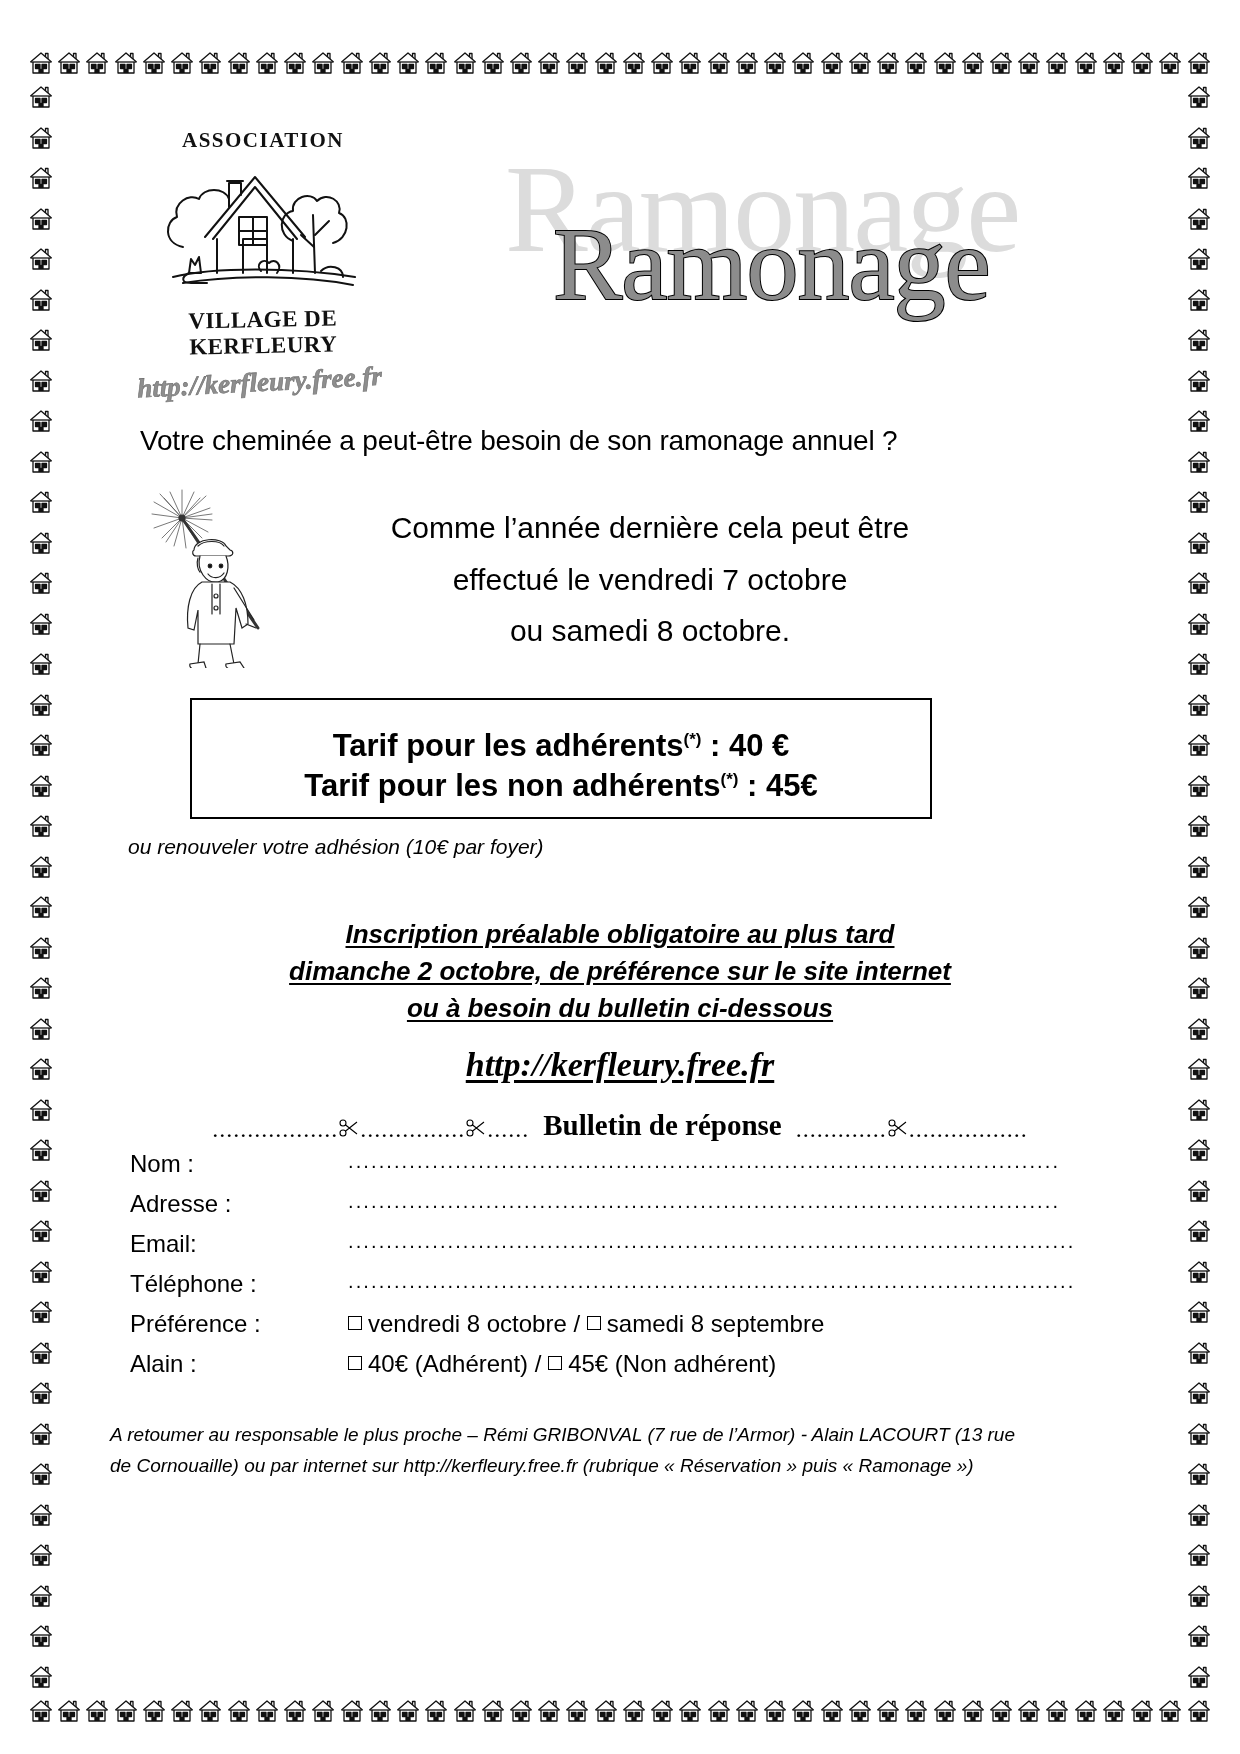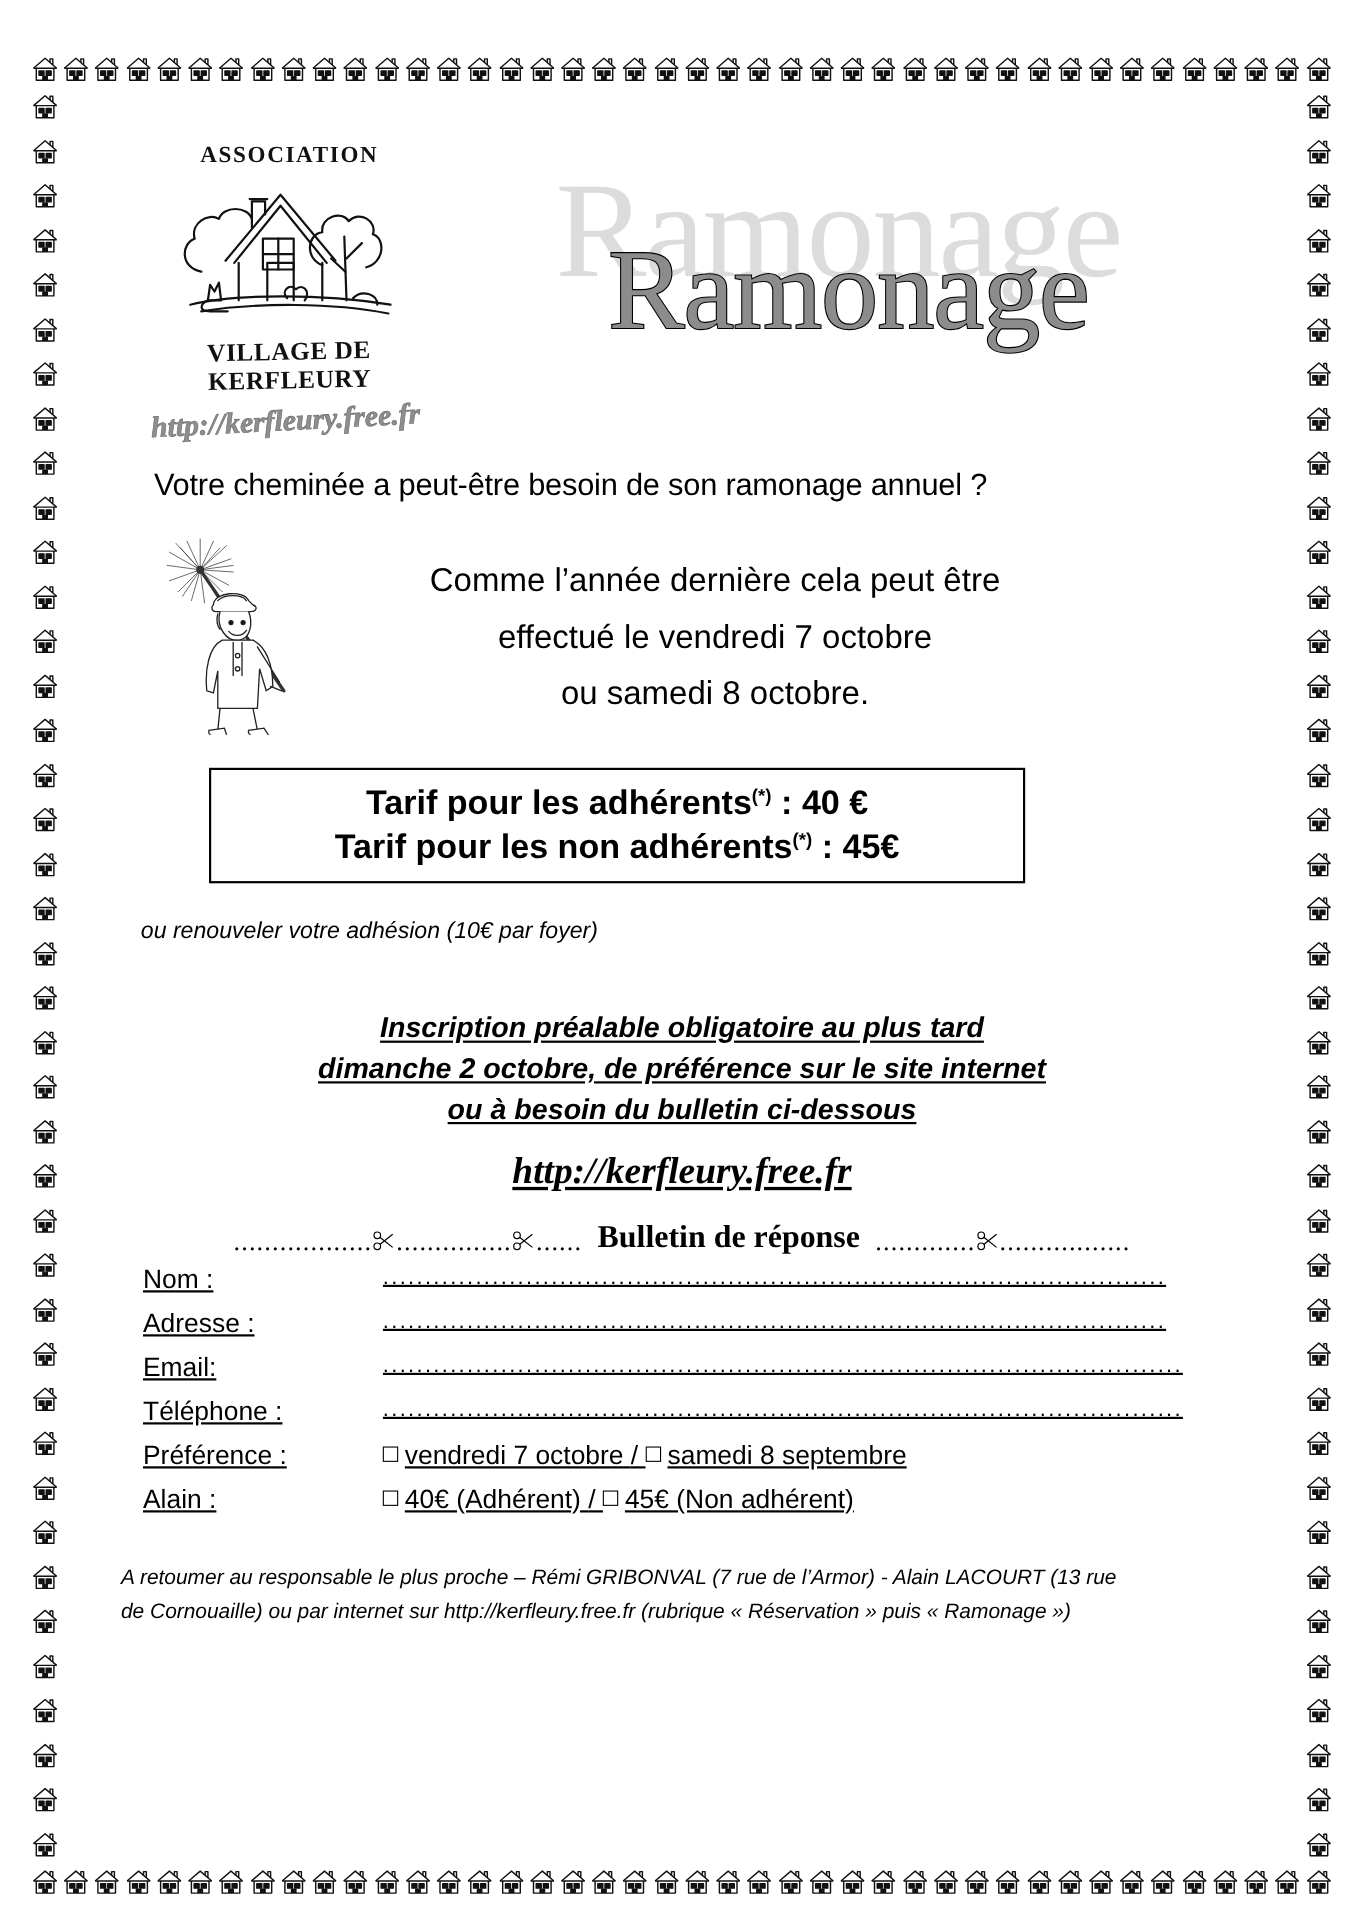--- a/index.html
+++ b/index.html
@@ -67,21 +67,21 @@
   .p2{
     position:absolute;left:330px;top:482px;width:640px;
     font-size:30px;text-align:center;line-height:1.72;
   }
   .p2 div{white-space:nowrap;}
 
   
   .tarif-box{
     position:absolute;left:190px;top:678px;width:738px;
     border:2px solid #000;
-    padding:10px 0 12px;
+    padding:26px 0 12px;
     text-align:center;
   }
   .tarif-box .line{
     font-size:31px;font-weight:bold;white-space:nowrap;line-height:1.28;
   }
   .tarif-box sup{font-size:17px;font-weight:bold;vertical-align:super;}
 
   
   .note{
     position:absolute;left:128px;top:812px;width:852px;
@@ -116,21 +116,21 @@
     color:#000;position:relative;top:4px;
   }
   .sciss{display:inline-block;width:22px;height:22px;position:relative;top:3px;}
   .bulletin-title{
     font-family:"Liberation Serif",serif;font-weight:bold;font-size:29px;
     padding:0 14px;white-space:nowrap;
   }
 
   
   .form{position:absolute;left:130px;top:1130px;width:960px;}
-  .frow{display:flex;align-items:baseline;height:40px;text-decoration:underline;}
+  .frow{display:flex;align-items:baseline;height:40px;}
   .flabel{width:218px;flex:0 0 218px;font-size:24px;}
   .fdots{
     flex:1;font-size:20px;letter-spacing:2.1px;color:#000;
     overflow:hidden;white-space:nowrap;position:relative;top:-4px;
   }
   .fval{flex:1;font-size:24px;white-space:nowrap;}
   .cb{
     display:inline-block;width:12px;height:12px;border:1.5px solid #000;
     margin-right:6px;position:relative;top:-2px;
   }
@@ -3108,21 +3108,21 @@
       <div class="frow">
         <div class="flabel">Email:</div>
         <div class="fdots">...............................................................................................</div>
       </div>
       <div class="frow">
         <div class="flabel">Téléphone :</div>
         <div class="fdots">...............................................................................................</div>
       </div>
       <div class="frow">
         <div class="flabel">Préférence :</div>
-        <div class="fval"><span class="cb"></span><span>vendredi 7 octobre </span><span>/ </span><span class="cb"></span><span>samedi 8 septembre</span></div>
+        <div class="fval"><span class="cb"></span><span>vendredi 8 octobre </span><span>/ </span><span class="cb"></span><span>samedi 8 septembre</span></div>
       </div>
       <div class="frow">
         <div class="flabel">Alain :</div>
         <div class="fval"><span class="cb"></span><span>40€ (Adhérent) </span><span>/ </span><span class="cb"></span><span>45€ (Non adhérent)</span></div>
       </div>
     </div>
 
   <div class="footer">
     <div>A retoumer au responsable le plus proche – Rémi GRIBONVAL (7 rue de l’Armor) - Alain LACOURT (13 rue</div>
     <div>de Cornouaille) ou par internet sur http://kerfleury.free.fr (rubrique « Réservation » puis « Ramonage »)</div>

